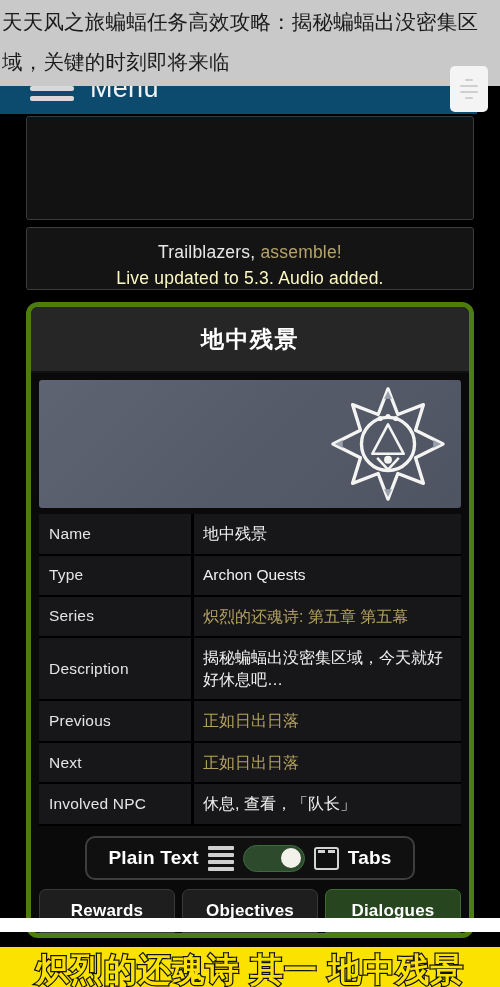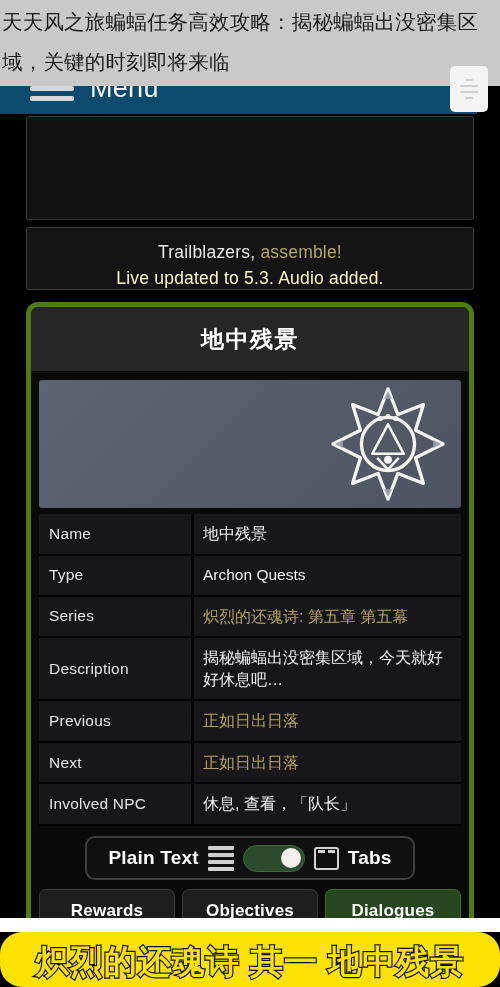--- a/index.html
+++ b/index.html
@@ -224,26 +224,25 @@
     display:flex; align-items:center; justify-content:center;
     letter-spacing:.2px;
   }
   .tabbtn.active {
     background:#27451f;
     border-color:#3f6b33;
   }
 
   
   .yellow-banner {
-    position:absolute; left:0; bottom:0; width:500px; height:55px;
+    position:absolute; left:0; bottom:0; width:500px; height:40px;
     background:#fbe200;
     z-index:50;
     display:flex; align-items:center; justify-content:center;
     overflow:hidden;
-    border-radius:22px;
   }
   .yellow-banner .btext {
     font-size:33px;
     font-weight:bold;
     color:#fbe200;
     -webkit-text-stroke:2.4px #111;
     paint-order:stroke fill;
     white-space:nowrap;
     letter-spacing:1px;
     transform:translateY(3px);

